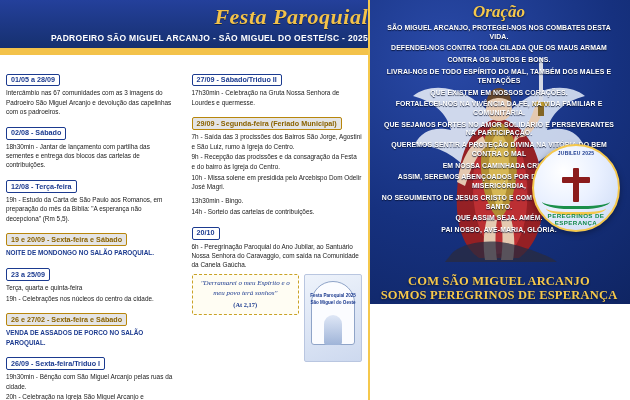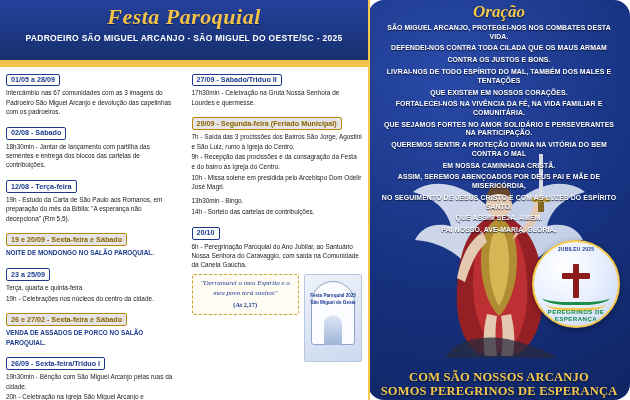--- a/index.html
+++ b/index.html
@@ -9,24 +9,24 @@
     background:#f2f0ea;
   }
   .page{position:relative;width:630px;height:400px;overflow:hidden;background:#ffffff;}
 
   
   .left{
     position:absolute;left:0;top:0;width:368px;height:400px;
     background:#ffffff;overflow:hidden;
   }
   .left-head{
-    position:relative;height:60px;
+    position:relative;height:48px;
     background:#1b3a8f;
     background:linear-gradient(180deg,#24409b 0%,#16306f 100%);
-    color:#fff;text-align:center;
+    color:#fff;text-align:right;
   }
   .fest-title{
     font-family:"Liberation Serif",serif;
     font-style:italic;font-weight:bold;
     font-size:22px;color:#f3c24a;
     letter-spacing:.5px;
     padding-top:4px;
     text-shadow:0 1px 0 #0d1f4d;
   }
   .fest-sub{
@@ -96,24 +96,24 @@
   }
   .banner-mini .bm-fig{
     position:absolute;left:50%;transform:translateX(-50%);
     bottom:16px;width:18px;height:30px;
     background:linear-gradient(180deg,#dfe7f6,#9fb4d8);
     border-radius:9px 9px 3px 3px;
   }
 
   
   .right{
-    position:absolute;left:368px;top:0;width:262px;height:400px;
+    position:absolute;left:368px;top:0;width:262px;height:304px;
     background:#17348a;
     background:radial-gradient(circle at 30% 18%, #2a4aa8 0%, #16317f 55%, #0f2563 100%);
-    color:#fff;overflow:hidden;border-radius:16px;
+    color:#fff;overflow:hidden;
   }
   .oracao-title{
     text-align:center;
     font-family:"Liberation Serif",serif;
     font-style:italic;font-weight:bold;
     font-size:17px;color:#f5c84c;
     padding-top:2px;
     text-shadow:0 1px 2px #081a43;
   }
   .prayer{
@@ -363,18 +363,18 @@
 
     <div class="logo">
       <div class="logo-top">JUBILEU 2025</div>
       <div class="logo-cross"></div>
       <div class="logo-wave"></div>
       <div class="logo-wave2"></div>
       <div class="logo-ring">PEREGRINOS DE ESPERANÇA</div>
     </div>
 
     <div class="right-foot">
-      <div class="l1">COM SÃO NOSSOS ARCANJO</div>
+      <div class="l1">COM SÃO MIGUEL ARCANJO</div>
       <div class="l2">SOMOS PEREGRINOS DE ESPERANÇA</div>
     </div>
 
   </div>
 </div>
 
 </body></html>

